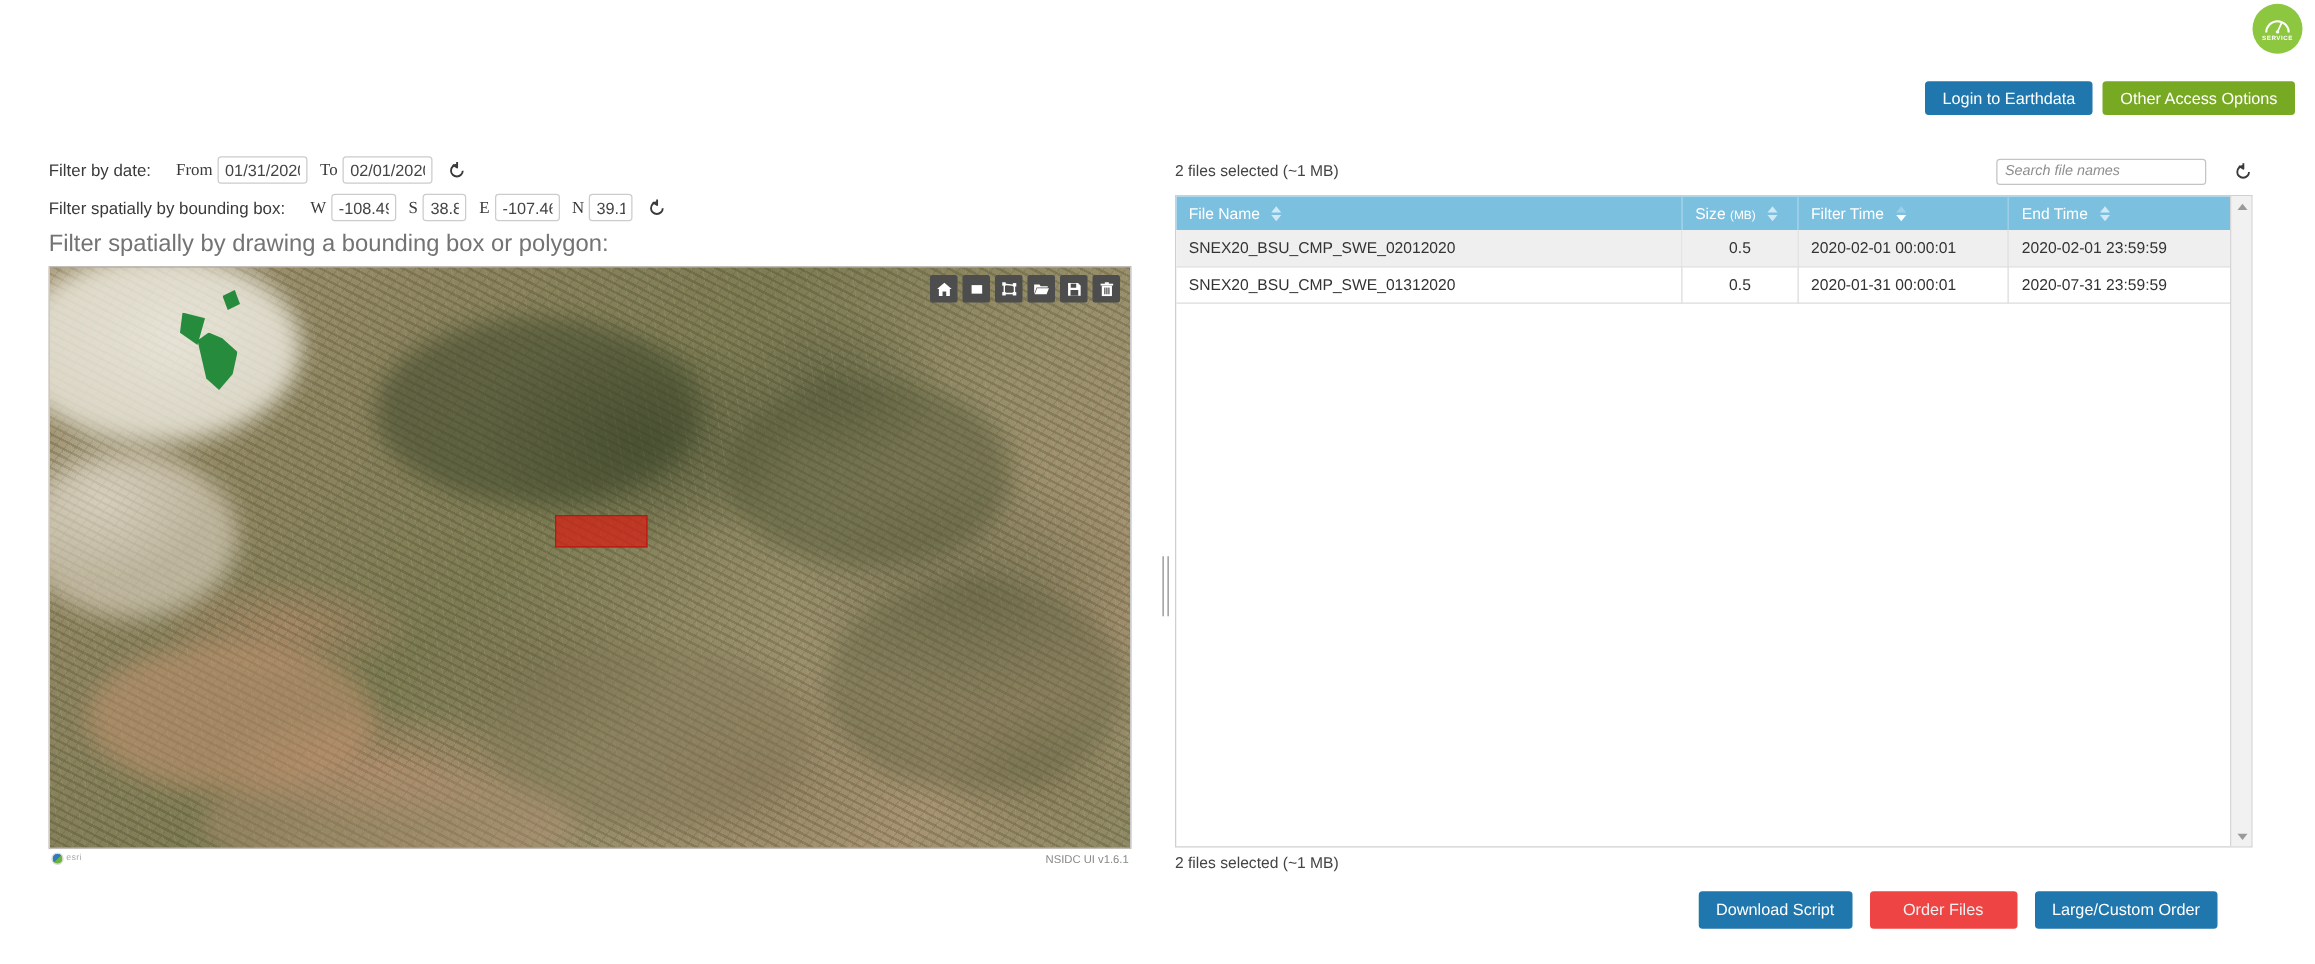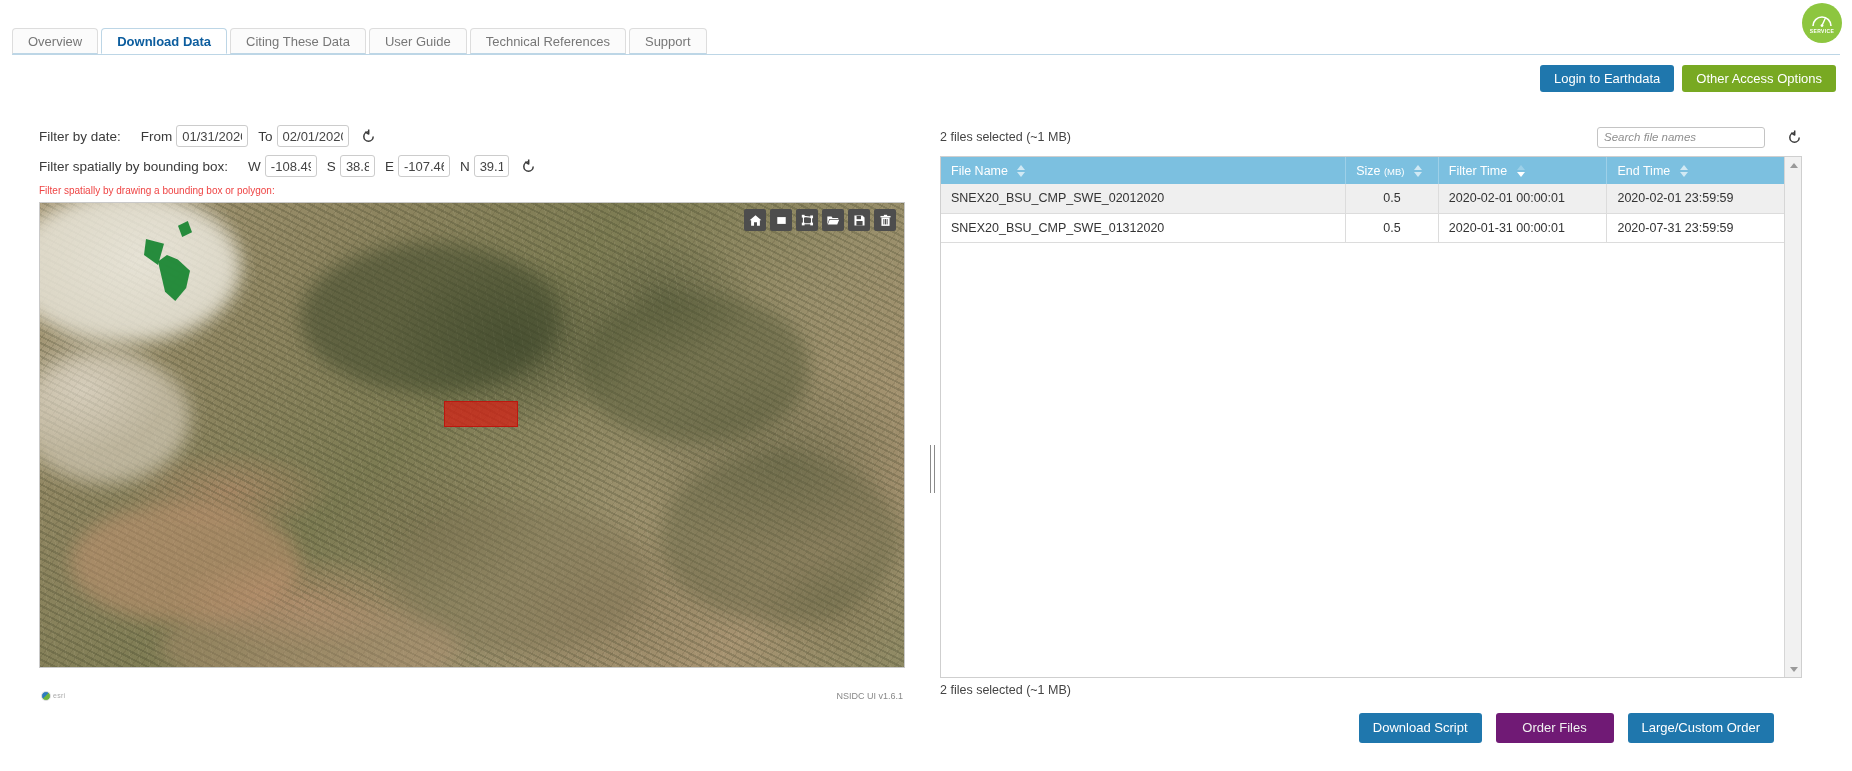--- a/index.html
+++ b/index.html
@@ -66,53 +66,53 @@
   .btn {
     border: none; cursor: pointer;
     font-family: "Liberation Sans", sans-serif;
     font-size: 13px; color: #fff;
     padding: 0 14px; height: 27px; line-height: 27px;
     border-radius: 3px;
     white-space: nowrap;
   }
   .btn-blue { background: #1f77ad; }
   .btn-green { background: #78a922; }
-  .btn-grey { background: #701a75; color: #f1f1f1; cursor: default; }
+  .btn-grey { background: #ef4444; color: #f1f1f1; cursor: default; }
 
   
   .left-col { position: absolute; left: 39px; top: 125px; width: 880px; }
 
   .filter-line {
     display: flex; align-items: center;
     font-size: 13.5px; color: #3a3a3a;
     margin-bottom: 8px;
     white-space: nowrap;
   }
   .filter-line .lbl { margin-right: 8px; }
-  .filter-line .mini-lbl { margin: 0 4px 0 10px; color:#3a3a3a; }
+  .filter-line .mini-lbl { margin: 0 4px 0 10px; color:#3a3a3a;font-family:Liberation Serif, serif; }
   .filter-line .mini-lbl.first { margin-left: 12px; }
   input.tbox {
     font-family: "Liberation Sans", sans-serif;
     font-size: 13px;
     color: #444;
     border: 1px solid #ccc;
     border-radius: 3px;
     height: 22px;
     padding: 0 5px;
     background:#fff;
   }
   input.date-box { width: 72px; text-align: center; }
   input.coord-box { width: 35px; }
   input.coord-box.wide { width: 52px; }
   .reset-icon {
     margin-left: 12px; cursor: pointer;
     color: #3a3a3a; font-size: 17px; line-height: 1;
     display:inline-flex; align-items:center;
   }
-  .draw-label { font-size: 10px; color:#ef4444; margin-top: 4px; }
+  .draw-label { font-size: 19px; color:#737373; margin-top: 4px; }
   .draw-note { font-size: 10.5px; font-style: italic; color:#777; margin-top: 2px; }
 
   
   .map-wrap {
     position: relative;
     margin-top: 6px;
     width: 866px; height: 466px;
     overflow: hidden;
     border: 1px solid #c9c9c9;
     background: #8f8063;
@@ -158,21 +158,21 @@
     background: #4d4d4d;
     border-radius: 2px;
     display:flex; align-items:center; justify-content:center;
     cursor:pointer;
   }
   .map-tool svg { display:block; }
 
   .map-footer {
     position: relative;
     width: 866px; height: 22px;
-    margin-top: 20px;
+    margin-top: 0;
     text-align: center;
   }
   .esri-logo {
     position:absolute; left: 2px; top: 2px;
     height: 11px; display:flex; align-items:center; gap:2px;
   }
   .esri-dot {
     width:10px;height:10px;border-radius:50%;
     background: linear-gradient(135deg,#2f7dbd 0 50%, #6cb33f 50% 100%);
     border:1px solid #dcdcdc;
@@ -298,28 +298,20 @@
     <span>
       <svg width="22" height="14" viewBox="0 0 22 14">
         <path d="M2 13 A9 9 0 0 1 20 13" fill="none" stroke="#ffffff" stroke-width="1.6"></path>
         <path d="M11 12.5 L14.2 5.5" stroke="#ffffff" stroke-width="1.4" stroke-linecap="round"></path>
         <circle cx="11" cy="12.6" r="1.4" fill="#ffffff"></circle>
       </svg>
     </span>
     <span class="svc-text">SERVICE</span>
   </div>
 
-  <div class="tabbar">
-    <div class="tab">Overview</div>
-    <div class="tab active">Download Data</div>
-    <div class="tab">Citing These Data</div>
-    <div class="tab">User Guide</div>
-    <div class="tab">Technical References</div>
-    <div class="tab">Support</div>
-  </div>
 
   <div class="access-row">
     <button class="btn btn-blue">Login to Earthdata</button>
     <button class="btn btn-green">Other Access Options</button>
   </div>
 
   <div class="left-col">
 
     <div class="filter-line">
       <span class="lbl">Filter by date:</span>

